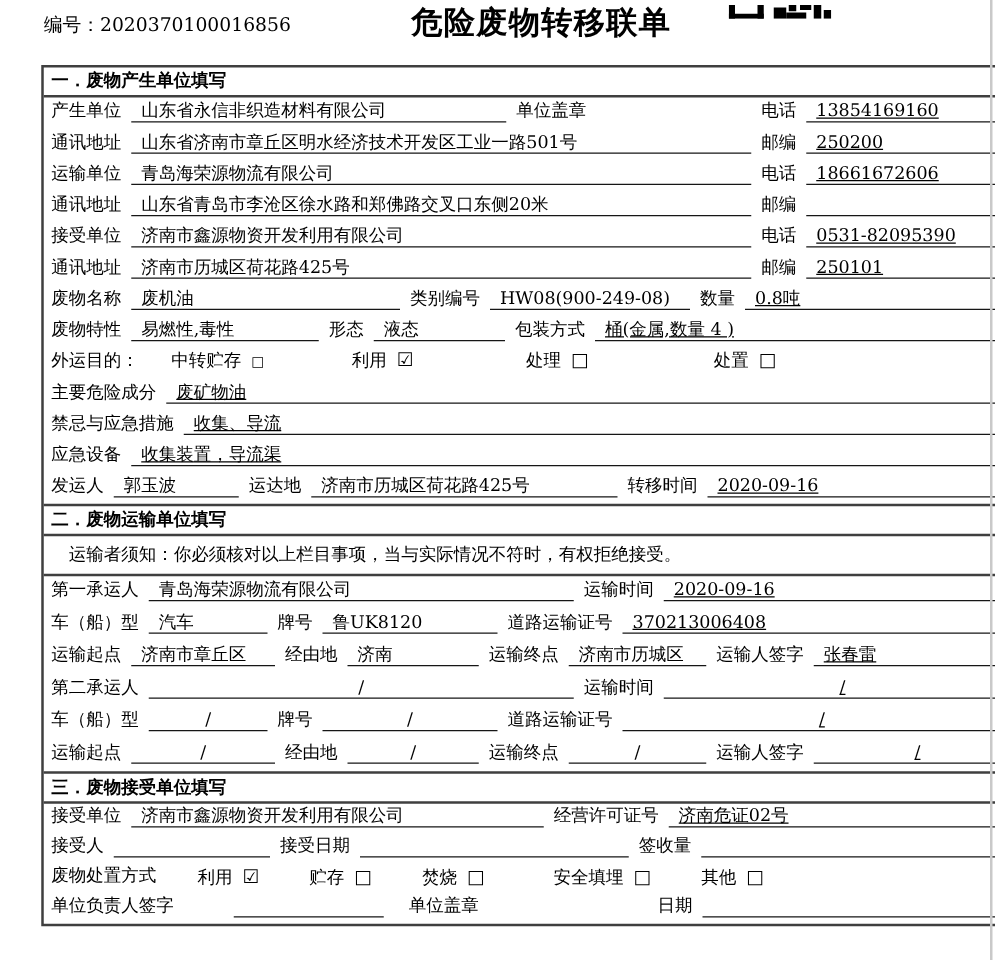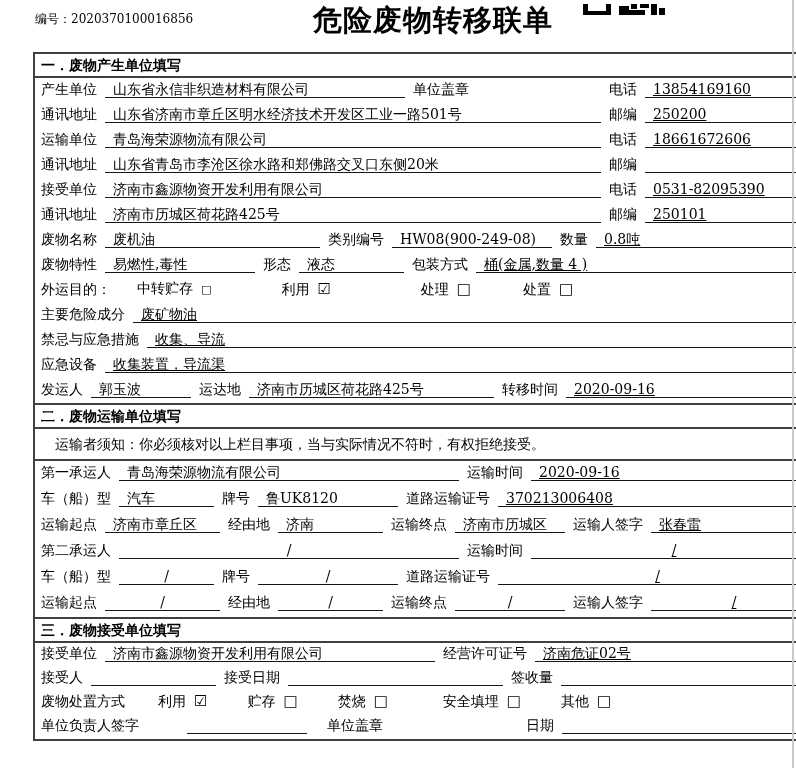--- a/index.html
+++ b/index.html
@@ -4,23 +4,23 @@
 <style>
   html,body{margin:0;padding:0;}
   body{
     width:796px;height:768px;background:#ffffff;color:#000;
     font-family:"DejaVu Serif","Liberation Serif",serif;
     position:relative;overflow:hidden;
   }
   .page-edge{position:absolute;right:2px;top:0;bottom:0;width:2px;background:#c9c9c9;}
   
   .hdr{position:relative;height:40px;}
-  .serial{position:absolute;left:35px;top:11px;font-size:12px;white-space:nowrap;}
+  .serial{position:absolute;left:35px;top:11px;font-size:15px;white-space:nowrap;}
   .doc-title{position:absolute;left:433px;top:1px;transform:translateX(-50%);
-    font-size:29px;font-weight:bold;letter-spacing:1px;white-space:nowrap;}
+    font-size:25px;font-weight:bold;letter-spacing:1px;white-space:nowrap;}
   .qr{position:absolute;left:583px;top:0;}
   
   .form{position:absolute;left:33px;top:52px;width:792px;border:2px solid #3f3f3f;box-sizing:border-box;background:#fff;}
   .sec-hd{height:22px;line-height:22px;font-weight:bold;font-size:14px;padding-left:6px;
     border-top:2px solid #3f3f3f;border-bottom:2px solid #3f3f3f;}
   .sec:first-child .sec-hd{border-top:none;}
   .notice{height:30px;line-height:30px;padding-left:20px;font-size:14px;border-bottom:2px solid #3f3f3f;white-space:nowrap;}
   .row{display:flex;align-items:center;height:25px;padding:0 6px 3px 6px;font-size:14px;box-sizing:border-box;}
   .s2 .row{height:26px;}
   .s3 .row{height:24px;}
@@ -31,21 +31,21 @@
   .c{text-align:center;padding:0;}
   .fill{flex:1 1 auto;}
   .rg{margin-left:auto;display:flex;align-items:flex-end;}
   .w95{width:95px}.w100{width:100px}.w105{width:105px}.w110{width:110px}.w115{width:115px}
   .w120{width:120px}.w125{width:125px}.w140{width:140px}.w150{width:150px}.w160{width:160px}
   .w172{width:172px}.w215{width:215px}.w245{width:245px}.w300{width:300px}.w330{width:330px}.w340{width:340px}
   .cbg{white-space:nowrap;line-height:17px;}
   .bx{font-family:"DejaVu Sans","Liberation Sans",sans-serif;font-size:15px;margin-left:8px;}
   .bx.sm{font-size:11px;}
   .ml18{margin-left:18px}.ml25{margin-left:25px}.ml40{margin-left:40px}.ml55{margin-left:55px}
-  .ml70{margin-left:70px}.ml90{margin-left:90px}.ml120{margin-left:52px}.ml135{margin-left:135px}.ml12{margin-left:12px}
+  .ml70{margin-left:70px}.ml90{margin-left:90px}.ml120{margin-left:100px}.ml135{margin-left:135px}.ml12{margin-left:12px}
   .print{position:absolute;left:35px;top:784px;font-size:14px;white-space:nowrap;}
 </style>
 </head>
 <body>
 
 <div class="hdr">
   <div class="serial"><span>编号：</span><span>2020370100016856</span></div>
   <div class="doc-title">危险废物转移联单</div>
   <div class="qr">
     <svg width="82" height="11" viewBox="0 0 82 11" xmlns="http://www.w3.org/2000/svg">

